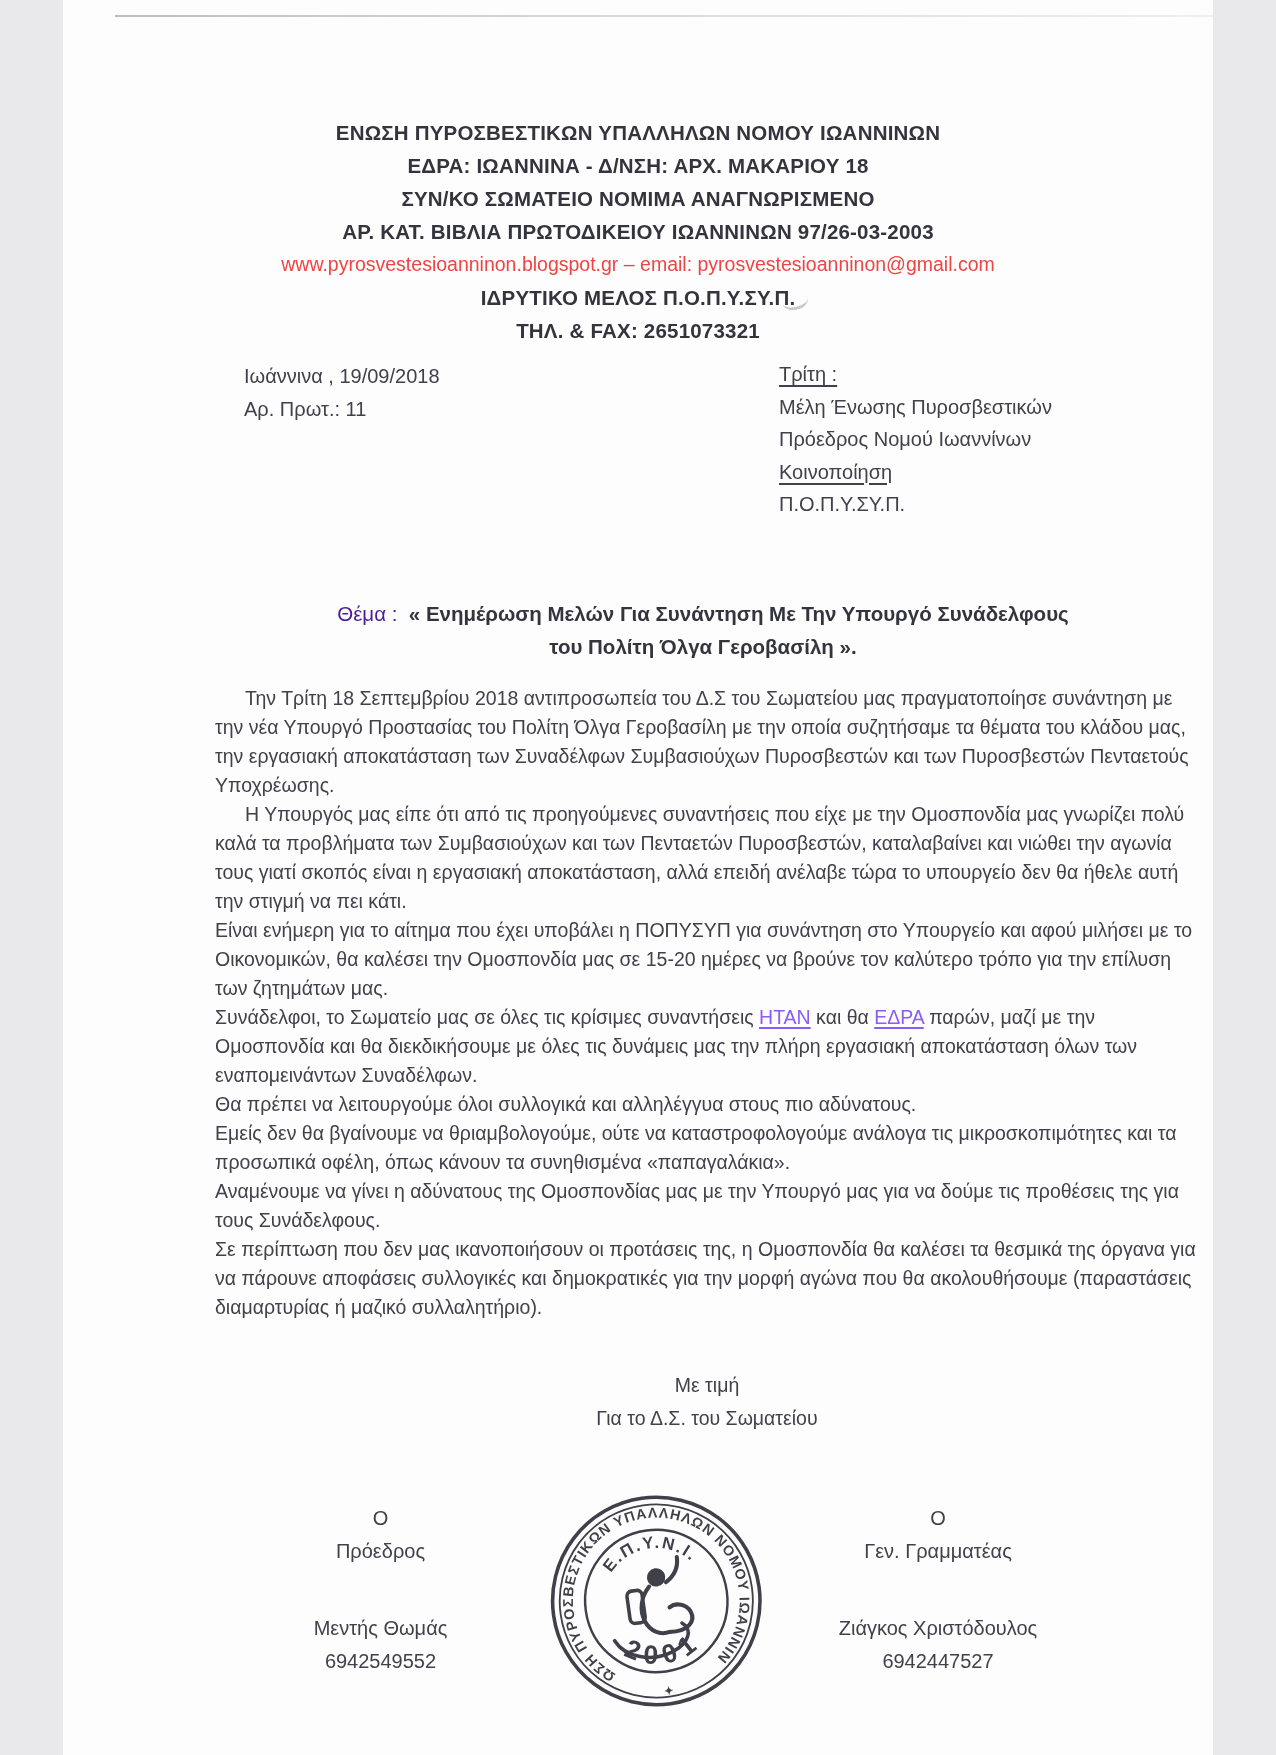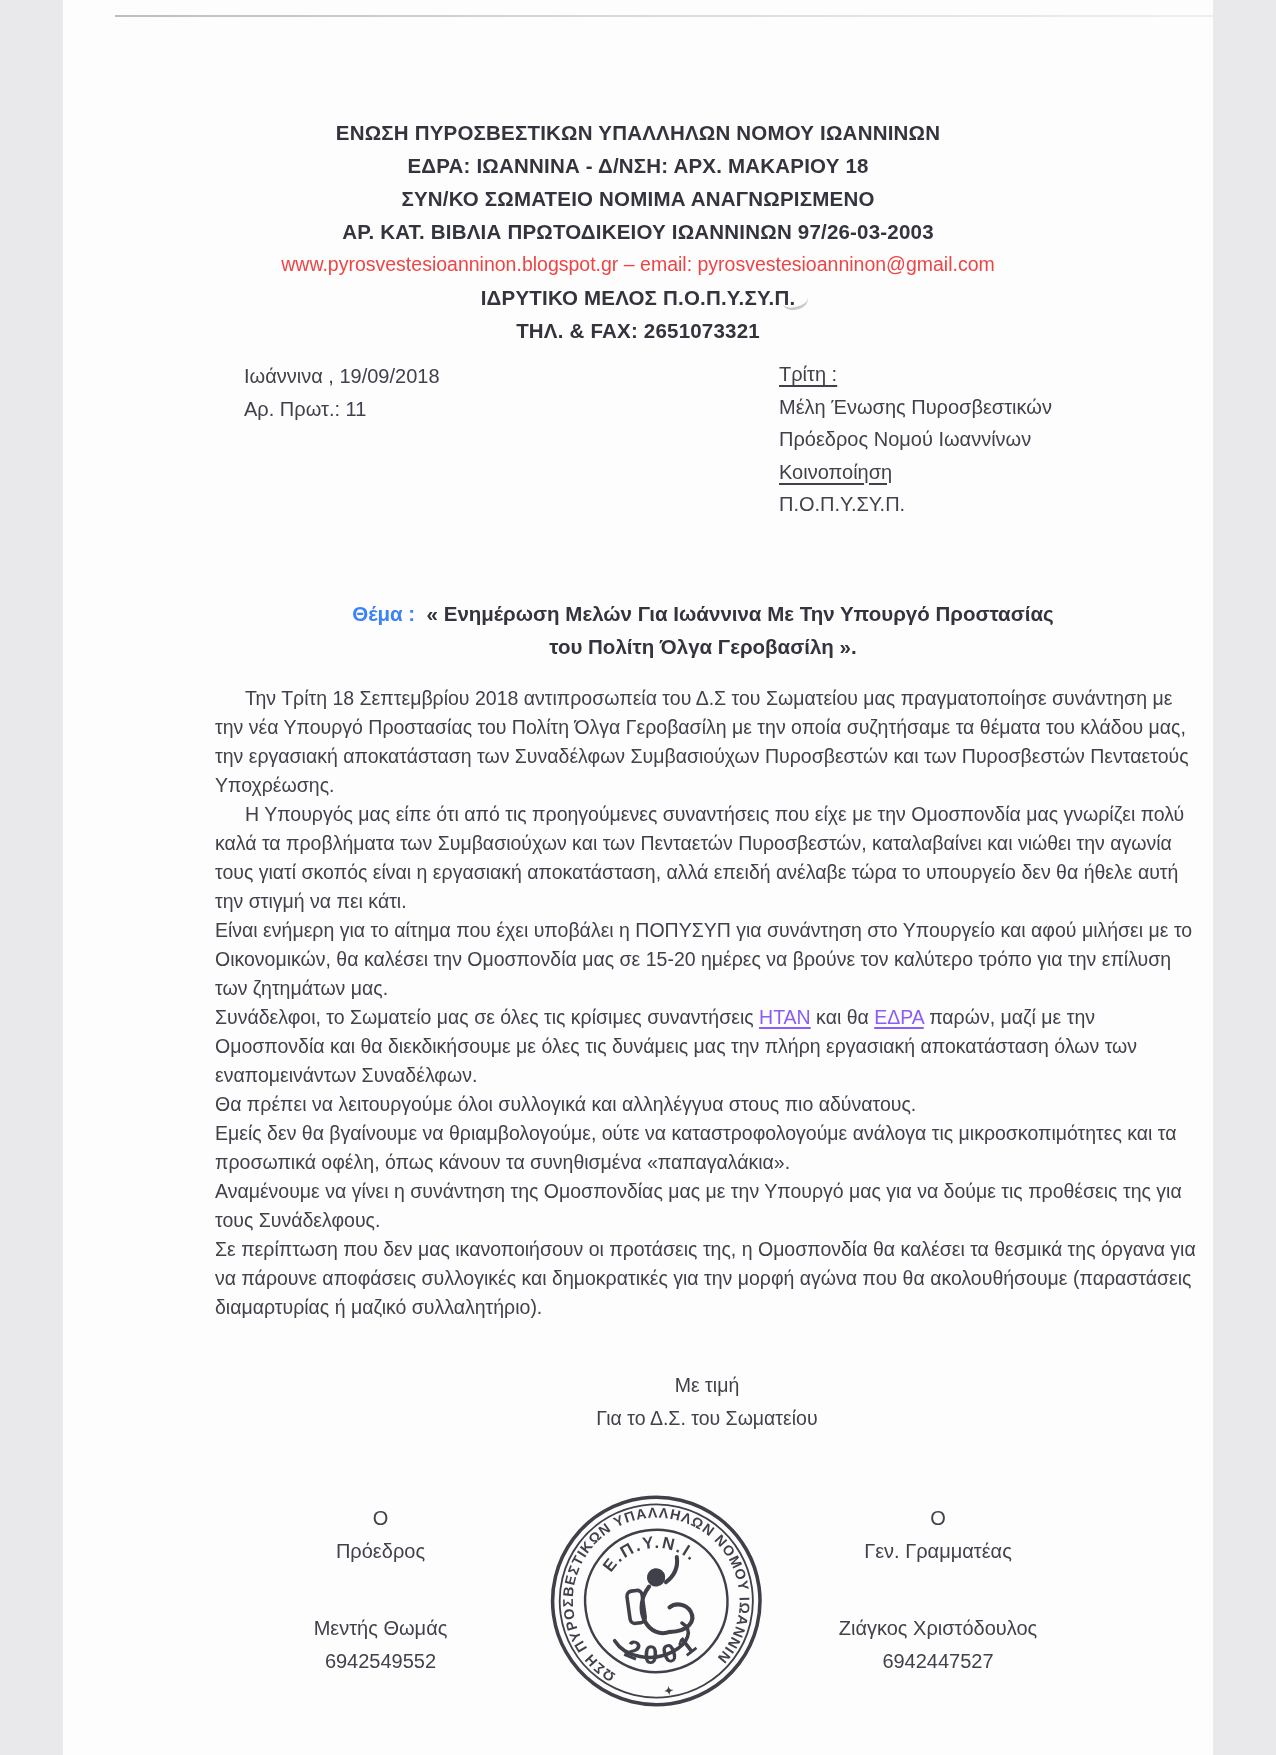--- a/index.html
+++ b/index.html
@@ -27,21 +27,21 @@
   .lh-web  { font-weight:normal; font-size:19.5px; line-height:33px; color:#ef4444; }
 
   
   .date-block { position:absolute; top:360px; left:155px; font-size:20px; line-height:33px;margin-left:26px; }
   .recipient-block { position:absolute; top:358px; left:716px; font-size:20px; line-height:32.5px; }
   .u { text-decoration:underline; text-underline-offset:4px; text-decoration-thickness:1.5px; }
 
   
   .subject { position:absolute; top:597px; left:160px; width:960px; text-align:center;
              font-size:20.5px; line-height:33px; font-weight:bold; color:#34343e; }
-  .subject .lbl { font-weight:bold; color:#3b82f6; }
+  .subject .lbl { font-weight:normal; color:#4c1d95; }
 
   
   .body-text { position:absolute; top:684px; left:152px; width:984px;
                font-size:19.5px; line-height:29px; text-align:left; }
   .body-text p { margin:0; }
   .indent { text-indent:30px; }
   .gap { margin-top:28px; }
   .emph { font-weight:normal; text-decoration:underline; text-underline-offset:3px;
           text-decoration-thickness:2px; color:#8b5cf6; }
 
@@ -88,32 +88,32 @@
 
   <div class="recipient-block">
     <div class="u">Τρίτη :</div>
     <div>Μέλη Ένωσης Πυροσβεστικών</div>
     <div>Πρόεδρος Νομού Ιωαννίνων</div>
     <div class="u">Κοινοποίηση</div>
     <div>Π.Ο.Π.Υ.ΣΥ.Π.</div>
   </div>
 
   <div class="subject">
-    <div><span class="lbl">Θέμα :</span>&nbsp; <span>« Ενημέρωση Μελών Για Ιωάννινα Με Την Υπουργό Προστασίας</span></div>
+    <div><span class="lbl">Θέμα :</span>&nbsp; <span>« Ενημέρωση Μελών Για Συνάντηση Με Την Υπουργό Συνάδελφους</span></div>
     <div>του Πολίτη Όλγα Γεροβασίλη ».</div>
   </div>
 
   <div class="body-text">
     <p class="indent">Την Τρίτη 18  Σεπτεμβρίου 2018 αντιπροσωπεία του Δ.Σ του Σωματείου μας πραγματοποίησε συνάντηση με την νέα Υπουργό Προστασίας του Πολίτη Όλγα Γεροβασίλη με την οποία συζητήσαμε τα θέματα του κλάδου μας, την εργασιακή αποκατάσταση των Συναδέλφων Συμβασιούχων Πυροσβεστών και των Πυροσβεστών Πενταετούς Υποχρέωσης.</p>
     <p class="indent">Η Υπουργός μας είπε ότι από τις προηγούμενες συναντήσεις που είχε με την Ομοσπονδία μας γνωρίζει πολύ καλά τα προβλήματα των Συμβασιούχων και των Πενταετών Πυροσβεστών, καταλαβαίνει και νιώθει την αγωνία τους γιατί σκοπός είναι η εργασιακή αποκατάσταση, αλλά επειδή ανέλαβε τώρα το υπουργείο δεν θα ήθελε αυτή την στιγμή να πει κάτι.</p>
     <p>Είναι ενήμερη για το αίτημα που έχει υποβάλει η ΠΟΠΥΣΥΠ για συνάντηση στο Υπουργείο και αφού μιλήσει με το Οικονομικών,  θα καλέσει την Ομοσπονδία μας σε 15-20 ημέρες να βρούνε τον καλύτερο τρόπο για την επίλυση των ζητημάτων μας.</p>
     <p class="gap"><span>Συνάδελφοι, το Σωματείο μας σε όλες τις κρίσιμες συναντήσεις </span><span class="emph">ΗΤΑΝ</span><span> και θα </span><span class="emph">ΕΔΡΑ</span><span> παρών, μαζί με την  Ομοσπονδία και θα διεκδικήσουμε με όλες τις δυνάμεις μας την πλήρη  εργασιακή αποκατάσταση όλων των εναπομεινάντων Συναδέλφων.</span></p>
     <p>Θα πρέπει να λειτουργούμε όλοι συλλογικά και αλληλέγγυα στους πιο αδύνατους.</p>
     <p>Εμείς δεν θα βγαίνουμε να θριαμβολογούμε, ούτε να καταστροφολογούμε ανάλογα τις μικροσκοπιμότητες και τα προσωπικά οφέλη, όπως κάνουν τα συνηθισμένα «παπαγαλάκια».</p>
-    <p class="gap">Αναμένουμε να γίνει η συνάντηση της Ομοσπονδίας μας με την Υπουργό μας για να δούμε τις προθέσεις της για τους Συνάδελφους.</p>
+    <p class="gap">Αναμένουμε να γίνει η αδύνατους της Ομοσπονδίας μας με την Υπουργό μας για να δούμε τις προθέσεις της για τους Συνάδελφους.</p>
     <p>Σε περίπτωση που δεν μας ικανοποιήσουν οι προτάσεις της, η Ομοσπονδία θα καλέσει τα θεσμικά της όργανα για να πάρουνε αποφάσεις συλλογικές και δημοκρατικές για την μορφή αγώνα που θα ακολουθήσουμε (παραστάσεις διαμαρτυρίας ή μαζικό συλλαλητήριο).</p>
 
     <div class="closing">
       <div>Με τιμή</div>
       <div>Για το Δ.Σ. του Σωματείου</div>
     </div>
   </div>
 
   <div class="sig sig-left">
     <div>Ο</div>

